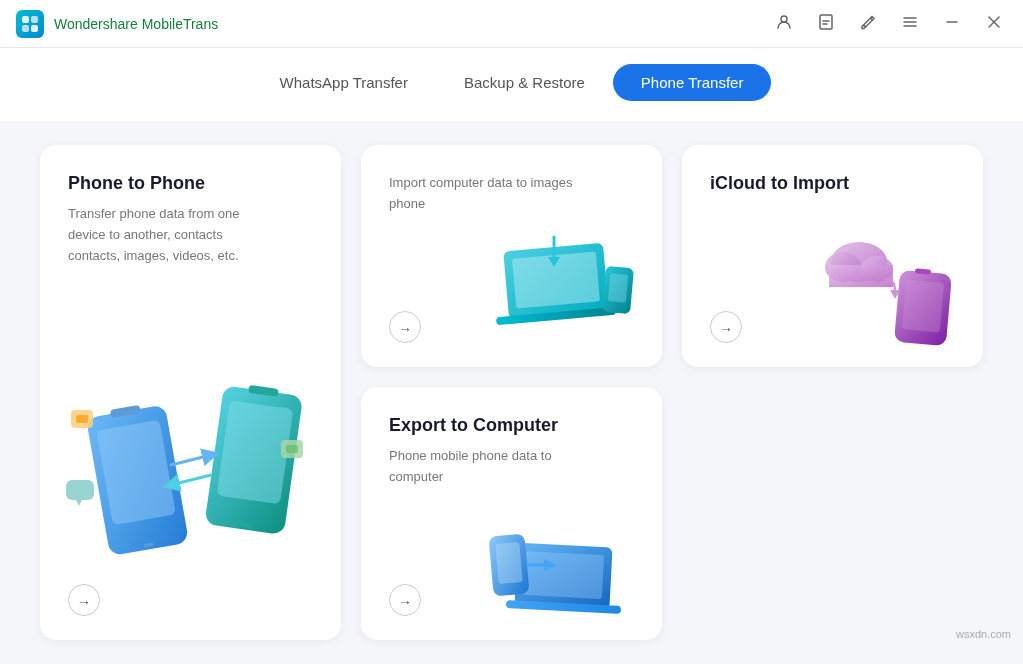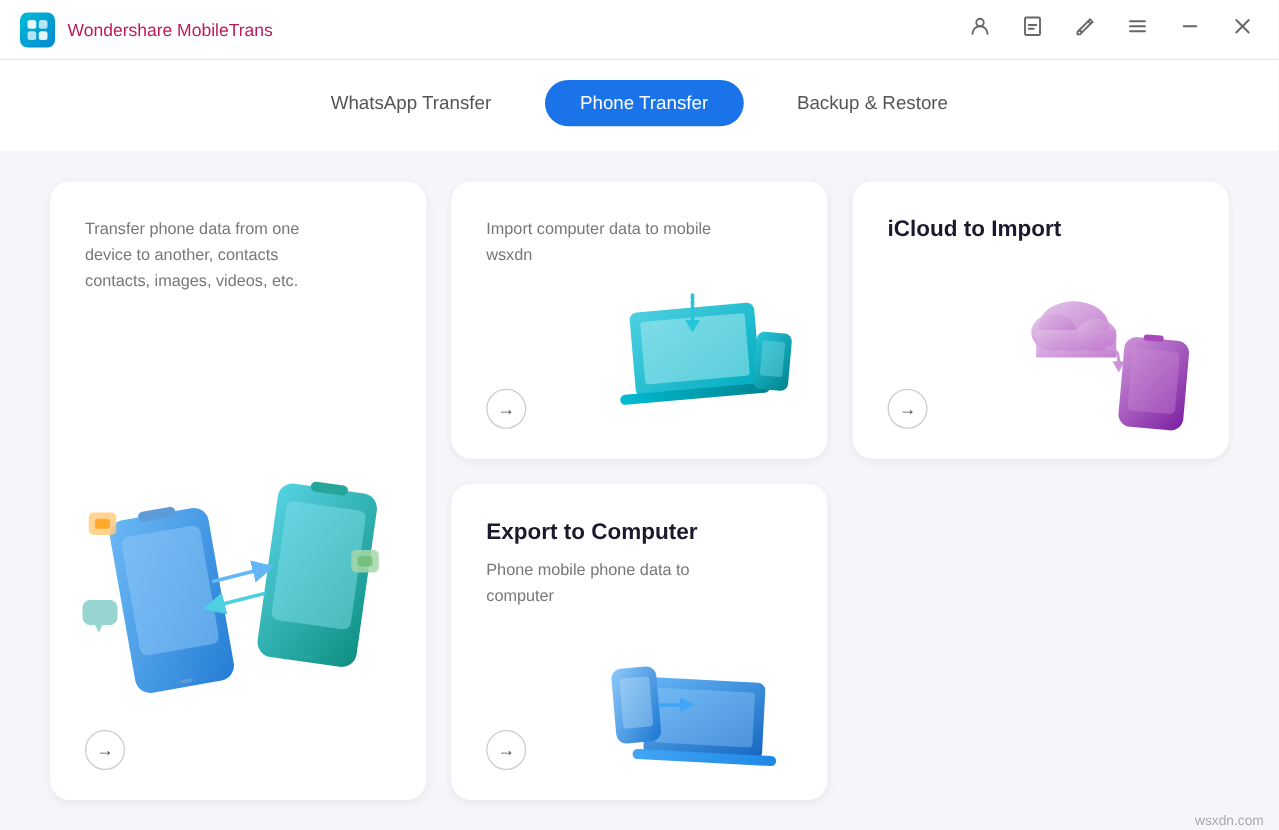--- a/index.html
+++ b/index.html
@@ -37,21 +37,21 @@
       background: linear-gradient(135deg, #00bcd4, #0288d1);
       display: flex;
       align-items: center;
       justify-content: center;
       font-size: 14px;
       color: white;
       font-weight: bold;
     }
     .app-title {
       font-size: 14px;
-      color: #be185d;
+      color: #15803d;
       font-weight: 500;
     }
     .title-bar-right {
       display: flex;
       align-items: center;
       gap: 16px;
     }
     .title-bar-icon {
       color: #666;
       cursor: pointer;
@@ -59,21 +59,21 @@
       padding: 4px;
     }
 
     
     .nav-area {
       background: #ffffff;
       display: flex;
       justify-content: center;
       align-items: center;
       padding: 16px 0 20px;
-      gap: 15px;
+      gap: 0;
       flex-shrink: 0;
     }
     .nav-tab {
       padding: 10px 28px;
       border-radius: 50px;
       font-size: 15px;
       font-weight: 500;
       cursor: pointer;
       border: none;
       background: transparent;
@@ -147,21 +147,21 @@
 
     .card-illustration {
       position: absolute;
       right: 16px;
       bottom: 16px;
     }
 
     
     .watermark {
       position: fixed;
-      bottom: 1px;
+      bottom: 24px;
       right: 12px;
       font-size: 11px;
       color: #aaa;
     }
   </style>
 </head>
 <body>
 
 <div class="title-bar">
   <div class="title-bar-left">
@@ -213,32 +213,33 @@
         <line x1="14" y1="4" x2="4" y2="14" stroke-linecap="round"></line>
       </svg>
     </span>
   </div>
 </div>
 
 <div class="nav-area">
   <button class="nav-tab">
     <span>WhatsApp Transfer</span>
   </button>
+  <button class="nav-tab">
+    <span>Backup &amp; Restore</span>
+  </button>
   <button class="nav-tab active">
     <span>Phone Transfer</span>
   </button>
-  <button class="nav-tab">
-    <span>Backup &amp; Restore</span>
-  </button>
 </div>
 
 <div class="main-content">
   <div class="cards-grid">
 
     <div class="card card-large">
+      <div class="card-title">Phone to Phone</div>
       <div class="card-desc">Transfer phone data from one device to another, contacts contacts, images, videos, etc.</div>
 
       <div style="position:absolute; bottom:60px; left:0; right:0; height:240px; display:flex; align-items:flex-end; justify-content:center;">
         <svg width="260" height="220" viewBox="0 0 260 220" fill="none" xmlns="http://www.w3.org/2000/svg">
 
           <g transform="translate(20, 30) rotate(-10, 60, 110)">
             <rect x="20" y="20" width="80" height="140" rx="12" fill="url(#blueGrad)" opacity="0.95"></rect>
             <rect x="28" y="34" width="64" height="96" rx="6" fill="#90caf9" opacity="0.5"></rect>
             <rect x="45" y="16" width="30" height="8" rx="4" fill="#5c9bd6"></rect>
             <rect x="55" y="154" width="10" height="3" rx="1.5" fill="#5c9bd6"></rect>
@@ -281,21 +282,21 @@
               <path d="M0,0 L6,3 L0,6 Z" fill="#4dd0e1"></path>
             </marker>
           </defs>
         </svg>
       </div>
 
       <div class="card-arrow">→</div>
     </div>
 
     <div class="card">
-      <div class="card-desc">Import computer data to mobile wsxdn</div>
+      <div class="card-desc">Import computer data to images phone</div>
 
       <div class="card-illustration">
         <svg width="160" height="130" viewBox="0 0 160 130" fill="none">
 
           <rect x="20" y="30" width="100" height="68" rx="6" fill="url(#tealLaptop)" transform="rotate(-5, 70, 64)"></rect>
           <rect x="28" y="38" width="84" height="50" rx="3" fill="#b2ebf2" opacity="0.5" transform="rotate(-5, 70, 63)"></rect>
           <rect x="10" y="95" width="120" height="8" rx="4" fill="url(#tealLaptopBase)" transform="rotate(-5, 70, 99)"></rect>
 
           <path d="M68 20 L68 42" stroke="#26c6da" stroke-width="3" stroke-dasharray="3,2" stroke-linecap="round"></path>
           <polygon points="62,40 74,40 68,50" fill="#26c6da"></polygon>

